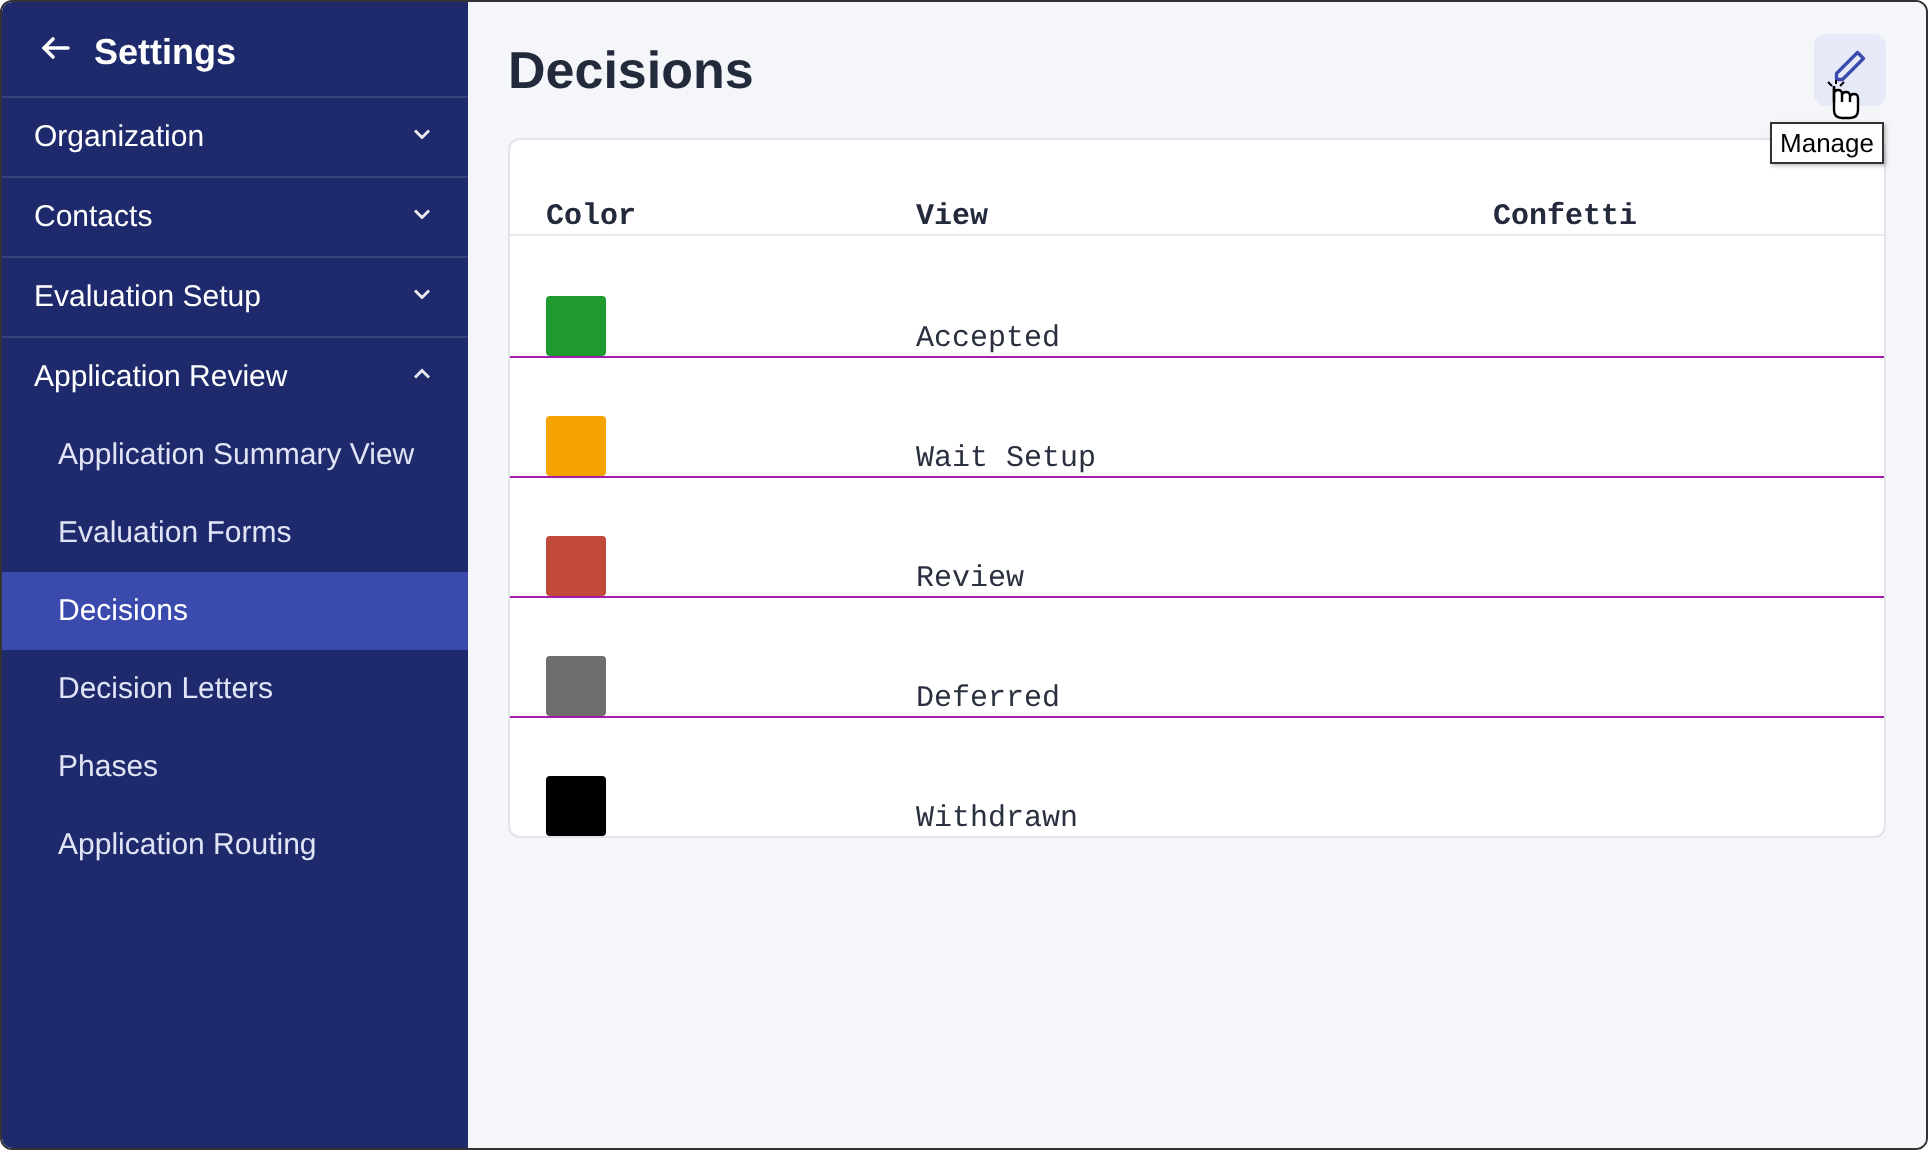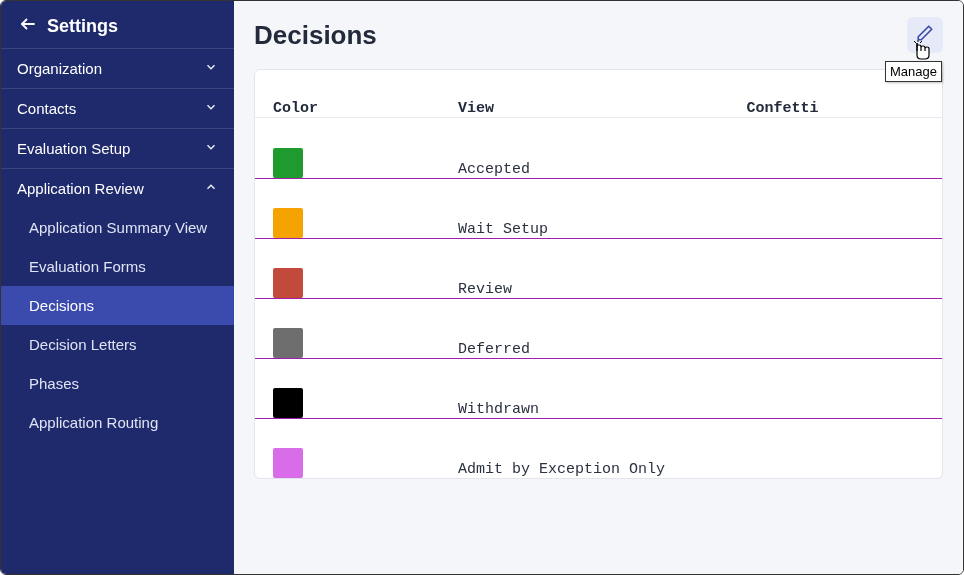--- a/index.html
+++ b/index.html
@@ -270,27 +270,20 @@
               <div class="swatch" style="background: rgb(110, 110, 110);"></div>
             </div>
             <div class="col-label">Deferred</div>
             <div class="col-confetti"></div>
           </div>
           <div class="trow">
             <div class="col-color">
               <div class="swatch" style="background: rgb(0, 0, 0);"></div>
             </div>
             <div class="col-label">Withdrawn</div>
-            <div class="col-confetti"></div>
-          </div>
-          <div class="trow">
-            <div class="col-color">
-              <div class="swatch" style="background: rgb(217, 108, 232);"></div>
-            </div>
-            <div class="col-label">Admit by Exception Only</div>
             <div class="col-confetti"></div>
           </div>
         </div>
     </div>
   </div>
 
   <div class="tooltip">Manage</div>
 
   <div class="cursor-overlay">
     <svg width="26" height="30" viewBox="0 0 26 30">

